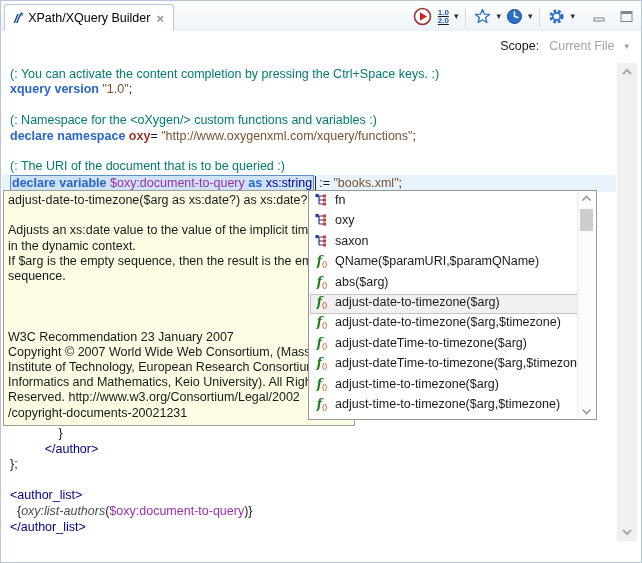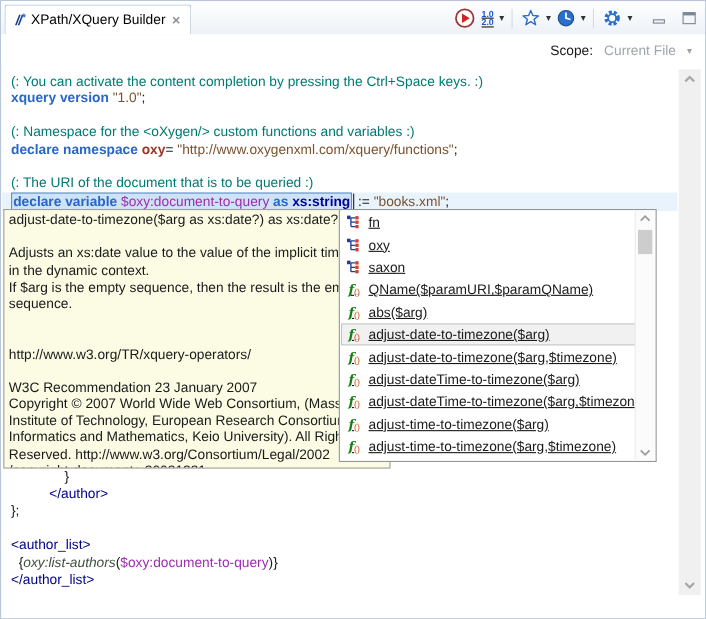--- a/index.html
+++ b/index.html
@@ -30,21 +30,21 @@
     display:flex;align-items:center;justify-content:flex-end;gap:10px;padding-right:12px;box-sizing:border-box;}
   .scope-label{font-size:12.5px;color:#1a1a1a;}
   .scope-value{font-size:12.5px;color:#a0a6ad;}
   
   .editor{position:absolute;top:60px;left:1px;right:1px;bottom:1px;background:#fff;
     padding:6px 24px 0 8px;box-sizing:border-box;font-size:12.5px;line-height:15.4px;}
   .code-line{white-space:pre;height:15.4px;}
   .tk-comment{color:var(--comment);}
   .tk-keyword{color:var(--keyword);font-weight:bold;}
   .tk-variable{color:var(--variable);font-weight:normal;}
-  .tk-type{color:var(--type);font-weight:bold;text-align:center;}
+  .tk-type{color:var(--type);font-weight:normal;text-align:center;}
   .tk-string{color:var(--string);}
   .tk-plain{color:#1a1a1a;}
   .tk-prefix{color:var(--prefix);font-weight:bold;}
   .tk-tag{color:var(--tag);}
   .tk-function{color:var(--function);font-style:italic;}
   .hl-line{white-space:pre;height:17px;background:var(--line_bg);margin-left:-8px;padding-left:8px;display:flex;align-items:center;}
   .hl-box{background:var(--selection_bg);border:1px solid var(--selection_border);padding:0 1px;}
   .caret{display:inline-block;width:1px;height:14px;background:#222;margin-left:1px;}
   #hl-rest{margin-left:3px;}
   .bottom-code{position:absolute;left:8px;top:365px;right:30px;font-size:12.5px;line-height:15.6px;}
@@ -55,22 +55,22 @@
   .ed-scroll .up{top:4px;} .ed-scroll .down{bottom:4px;}
   
   .doc-popup{position:absolute;left:2px;top:189px;width:352px;height:236px;box-sizing:border-box;
     background:var(--doc_bg);border:1px solid var(--doc_border);padding:2px 4px;overflow:hidden;
     font-size:12.5px;line-height:15.2px;}
   .doc-line{white-space:pre;height:15.2px;}
   
   .comp-popup{position:absolute;left:307px;top:189px;width:289px;height:230px;box-sizing:border-box;
     background:#fff;border:1px solid var(--popup_border);overflow:hidden;}
   .comp-items{position:absolute;left:1px;top:1px;right:18px;}
-  .comp-row{height:20.4px;display:flex;align-items:center;gap:5px;padding:0 3px;border:1px solid transparent;
-    font-size:12.5px;white-space:nowrap;box-sizing:border-box;text-decoration:underline;}
+  .comp-row{height:20.4px;display:flex;align-items:flex-start;gap:5px;padding:0 3px;border:1px solid transparent;
+    font-size:12.5px;white-space:nowrap;box-sizing:border-box;}
   .comp-row.selected{background:var(--selected_item_bg);border-color:var(--selected_item_border);}
   .comp-icon{width:16px;min-width:16px;display:flex;justify-content:center;align-items:center;}
   .fn-ic em{color:#158015;font-weight:bold;font-style:italic;font-family:"DejaVu Serif",serif;font-size:12px;}
   .fn-ic b{color:#cc4a00;font-size:8px;font-weight:normal;vertical-align:-1px;}
   .comp-scroll{position:absolute;top:1px;bottom:1px;right:1px;width:17px;background:#fbfbfb;border-left:1px solid #ececec;}
   .comp-scroll svg{position:absolute;left:2px;}
   .comp-scroll .up{top:2px;} .comp-scroll .down{bottom:2px;}
   .comp-thumb{position:absolute;top:17px;left:2px;right:2px;height:22px;background:#cdcdcd;}
 </style>
 </head>
@@ -175,21 +175,20 @@
 
   <div class="doc-popup" id="doc-popup">
       <div class="doc-line">adjust-date-to-timezone($arg as xs:date?) as xs:date?</div>
       <div class="doc-line">&nbsp;</div>
       <div class="doc-line">Adjusts an xs:date value to the value of the implicit timezone</div>
       <div class="doc-line">in the dynamic context.</div>
       <div class="doc-line">If $arg is the empty sequence, then the result is the empty</div>
       <div class="doc-line">sequence.</div>
       <div class="doc-line">&nbsp;</div>
       <div class="doc-line">&nbsp;</div>
-      <div class="doc-line">http://www.w3.org/TR/xquery-operators/</div>
       <div class="doc-line">&nbsp;</div>
       <div class="doc-line">W3C Recommendation 23 January 2007</div>
       <div class="doc-line">Copyright © 2007 World Wide Web Consortium, (Massachusetts</div>
       <div class="doc-line">Institute of Technology, European Research Consortium for</div>
       <div class="doc-line">Informatics and Mathematics, Keio University). All Rights</div>
       <div class="doc-line">Reserved. http://www.w3.org/Consortium/Legal/2002</div>
       <div class="doc-line">/copyright-documents-20021231</div>
     </div>
 
   <div class="comp-popup">

